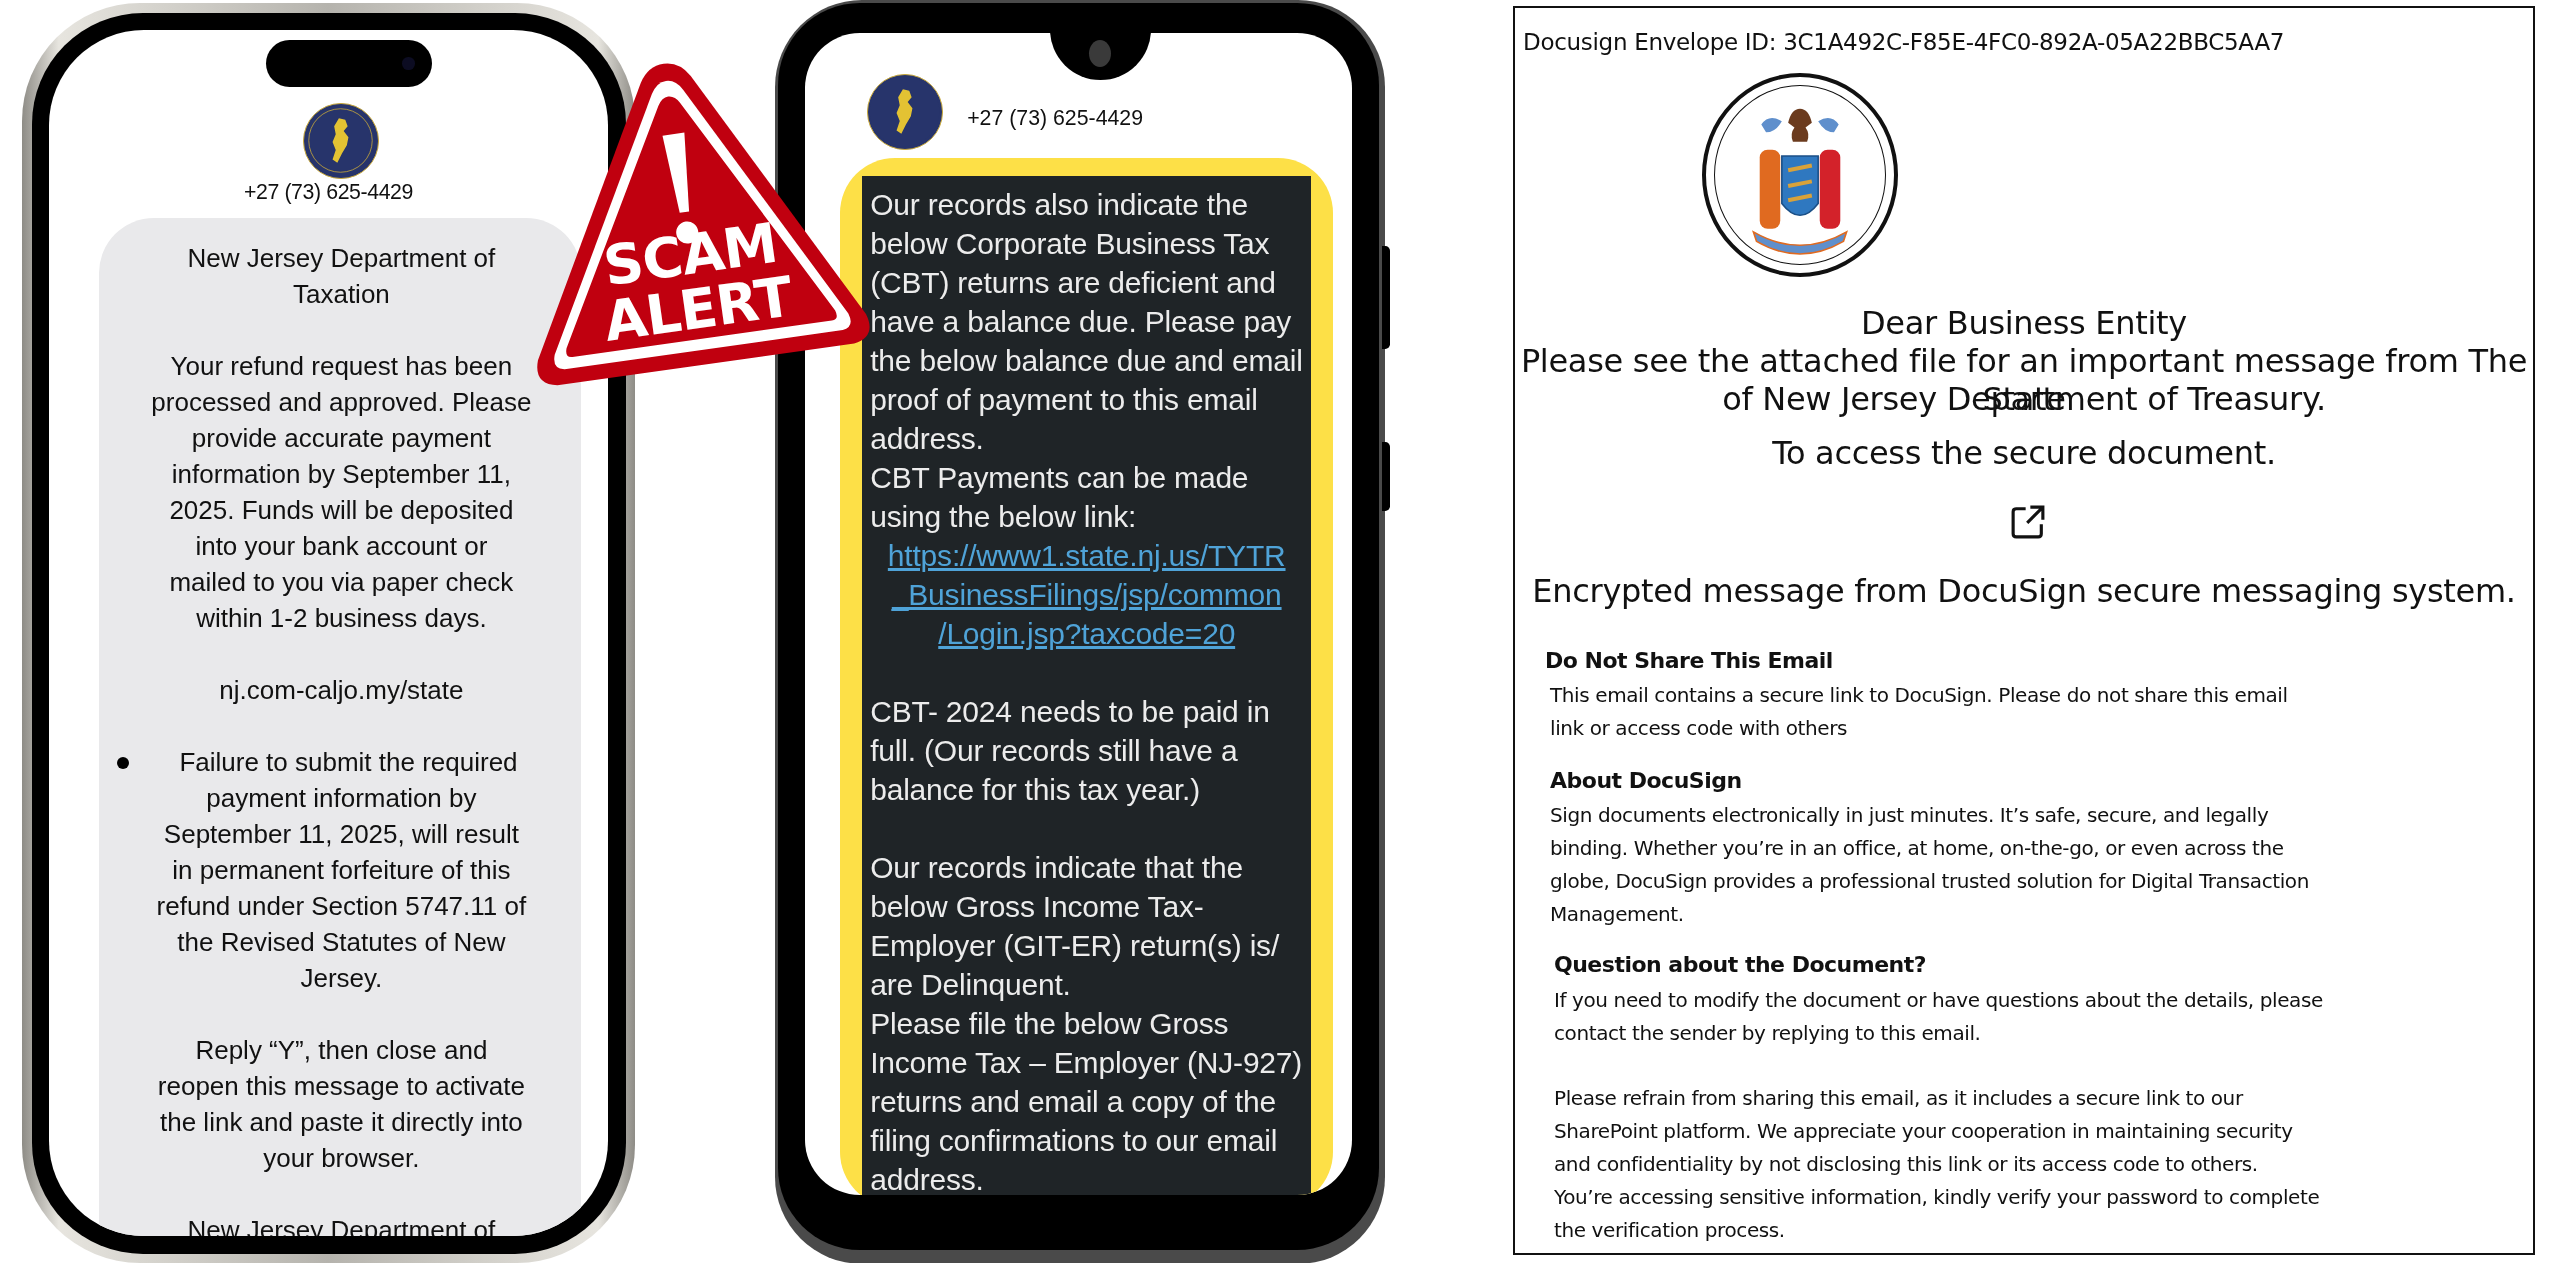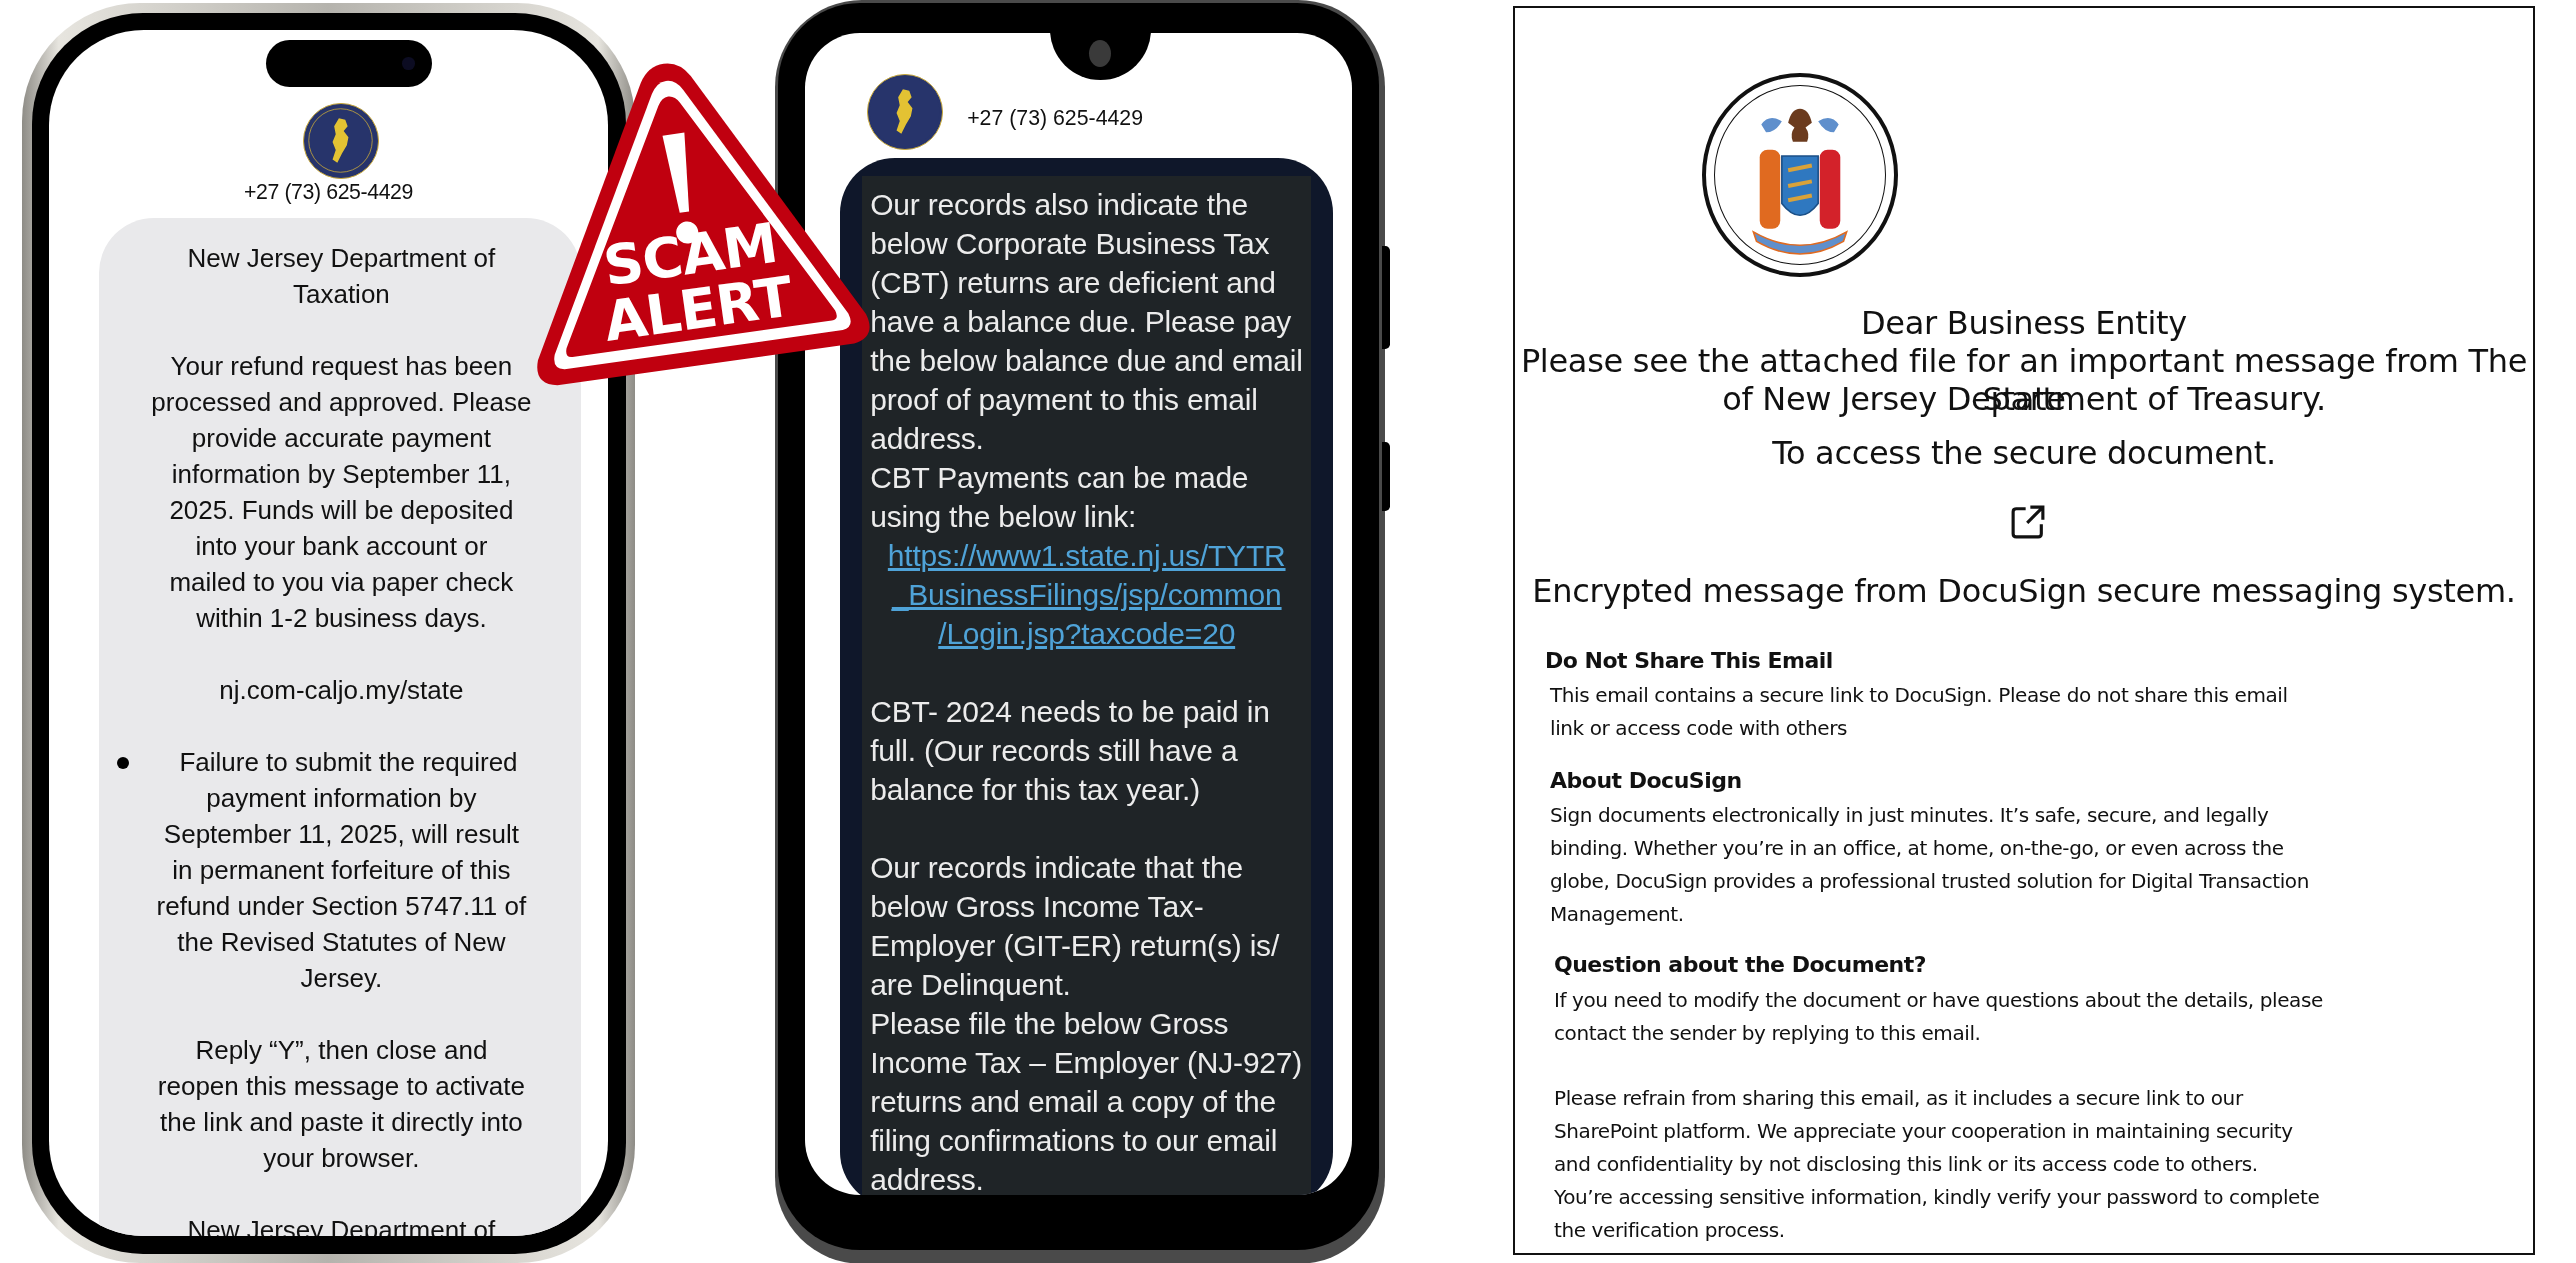--- a/index.html
+++ b/index.html
@@ -71,21 +71,21 @@
   .notch .cam { position: absolute; left: 39px; top: 39px; width: 22px; height: 27px; border-radius: 50%; background: #3a3a3a; }
   .side-btn { position: absolute; right: -1.6px; width: 8px; background: #000; border-radius: 0 4.7px 4.7px 0; }
   .mid-avatar {
     position: absolute; left: 62px; top: 41px; width: 76px; height: 76px; border-radius: 50%;
     background: #27346b; border: 1.6px solid #c9a93a;
   }
   .mid-phone-number {
     position: absolute; left: 162px; top: 73px; font-size: 21.3px; color: #111;
   }
   .dark-bubble {
-    position: absolute; left: 35px; top: 125px; width: 493px; height: 1049px; background: #0f172a;
+    position: absolute; left: 35px; top: 125px; width: 493px; height: 1049px; background: #fde047;
     border-radius: 55px; overflow: hidden;
   }
   .dark-bubble .inner {
     position: absolute; left: 22px; top: 17.4px; right: 22px; bottom: 0; background: #1f2427; padding: 9.5px 8px 0 8px;
     font-size: 30px; line-height: 39px; color: #ececec; letter-spacing: -0.2px;
   }
   .dark-bubble p { white-space: pre-line; }
   .dark-bubble .gap { height: 39px; }
   .dark-bubble .link { color: #4fa3d8; text-decoration: underline; white-space: pre-line; text-align: center; }
 
@@ -216,20 +216,21 @@
     <path d="M206 100 L234 100 L226 200 L214 200 Z" fill="#ffffff"></path>
     <circle cx="220" cy="226" r="14" fill="#ffffff"></circle>
   </svg>
   <div class="scam-text">
     <div>SCAM</div>
     <div>ALERT</div>
   </div>
 </div>
 
 <div class="doc">
+  <div class="envelope-id">Docusign Envelope ID: 3C1A492C-F85E-4FC0-892A-05A22BBC5AA7</div>
 
   <div class="seal">
     <div class="ring"></div>
     <svg width="188" height="196" viewBox="0 0 238 248" style="position:absolute;left:0;top:0">
       <path d="M119 40 Q108 40 104 58 L112 64 Q106 72 110 82 L128 82 Q132 72 126 64 L134 58 Q130 40 119 40 Z" fill="#6b3b1e"></path>
       <path d="M70 60 Q80 46 96 56 Q88 70 76 70 Z M168 60 Q158 46 142 56 Q150 70 162 70 Z" fill="#5f8fcc"></path>
       <rect x="68" y="92" width="26" height="100" rx="10" fill="#e06a20"></rect>
       <rect x="144" y="92" width="26" height="100" rx="10" fill="#d3222a"></rect>
       <path d="M96 100 L142 100 L142 160 Q119 190 96 160 Z" fill="#2f78c0" stroke="#1b4f86" stroke-width="2"></path>
       <path d="M104 118 L134 112 M104 138 L134 132 M104 156 L134 150" stroke="#d9a23a" stroke-width="5"></path>

